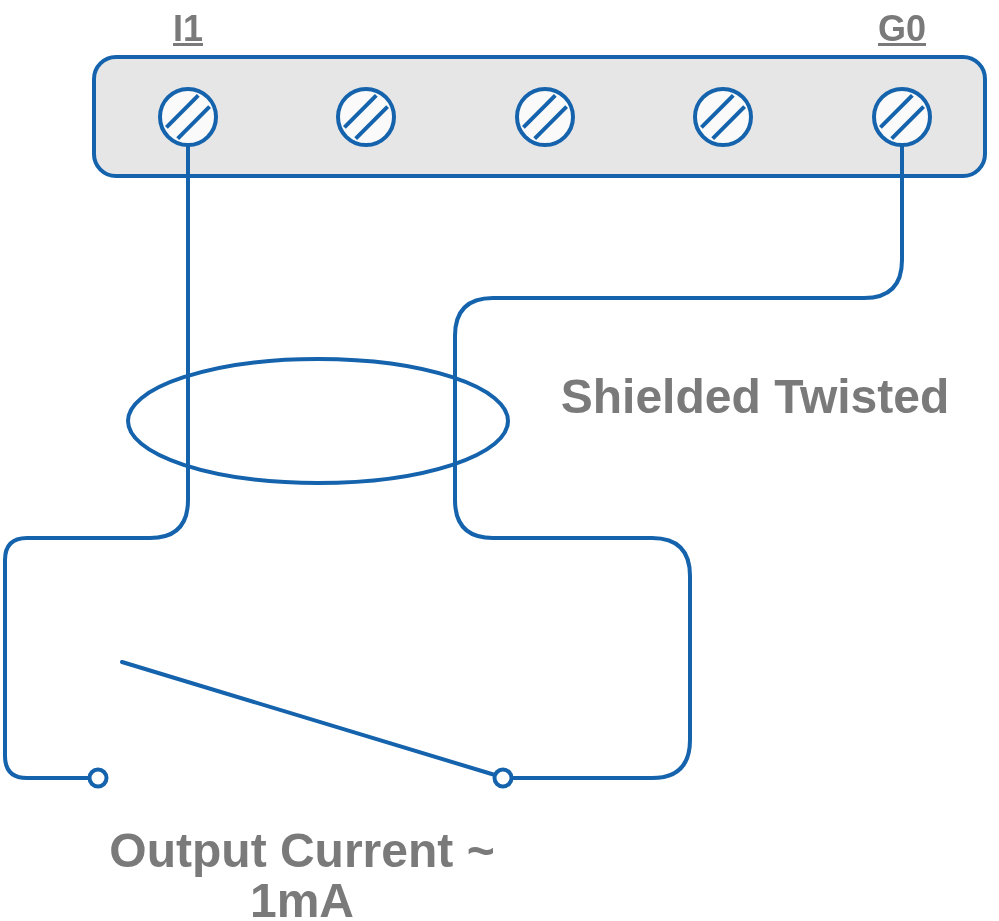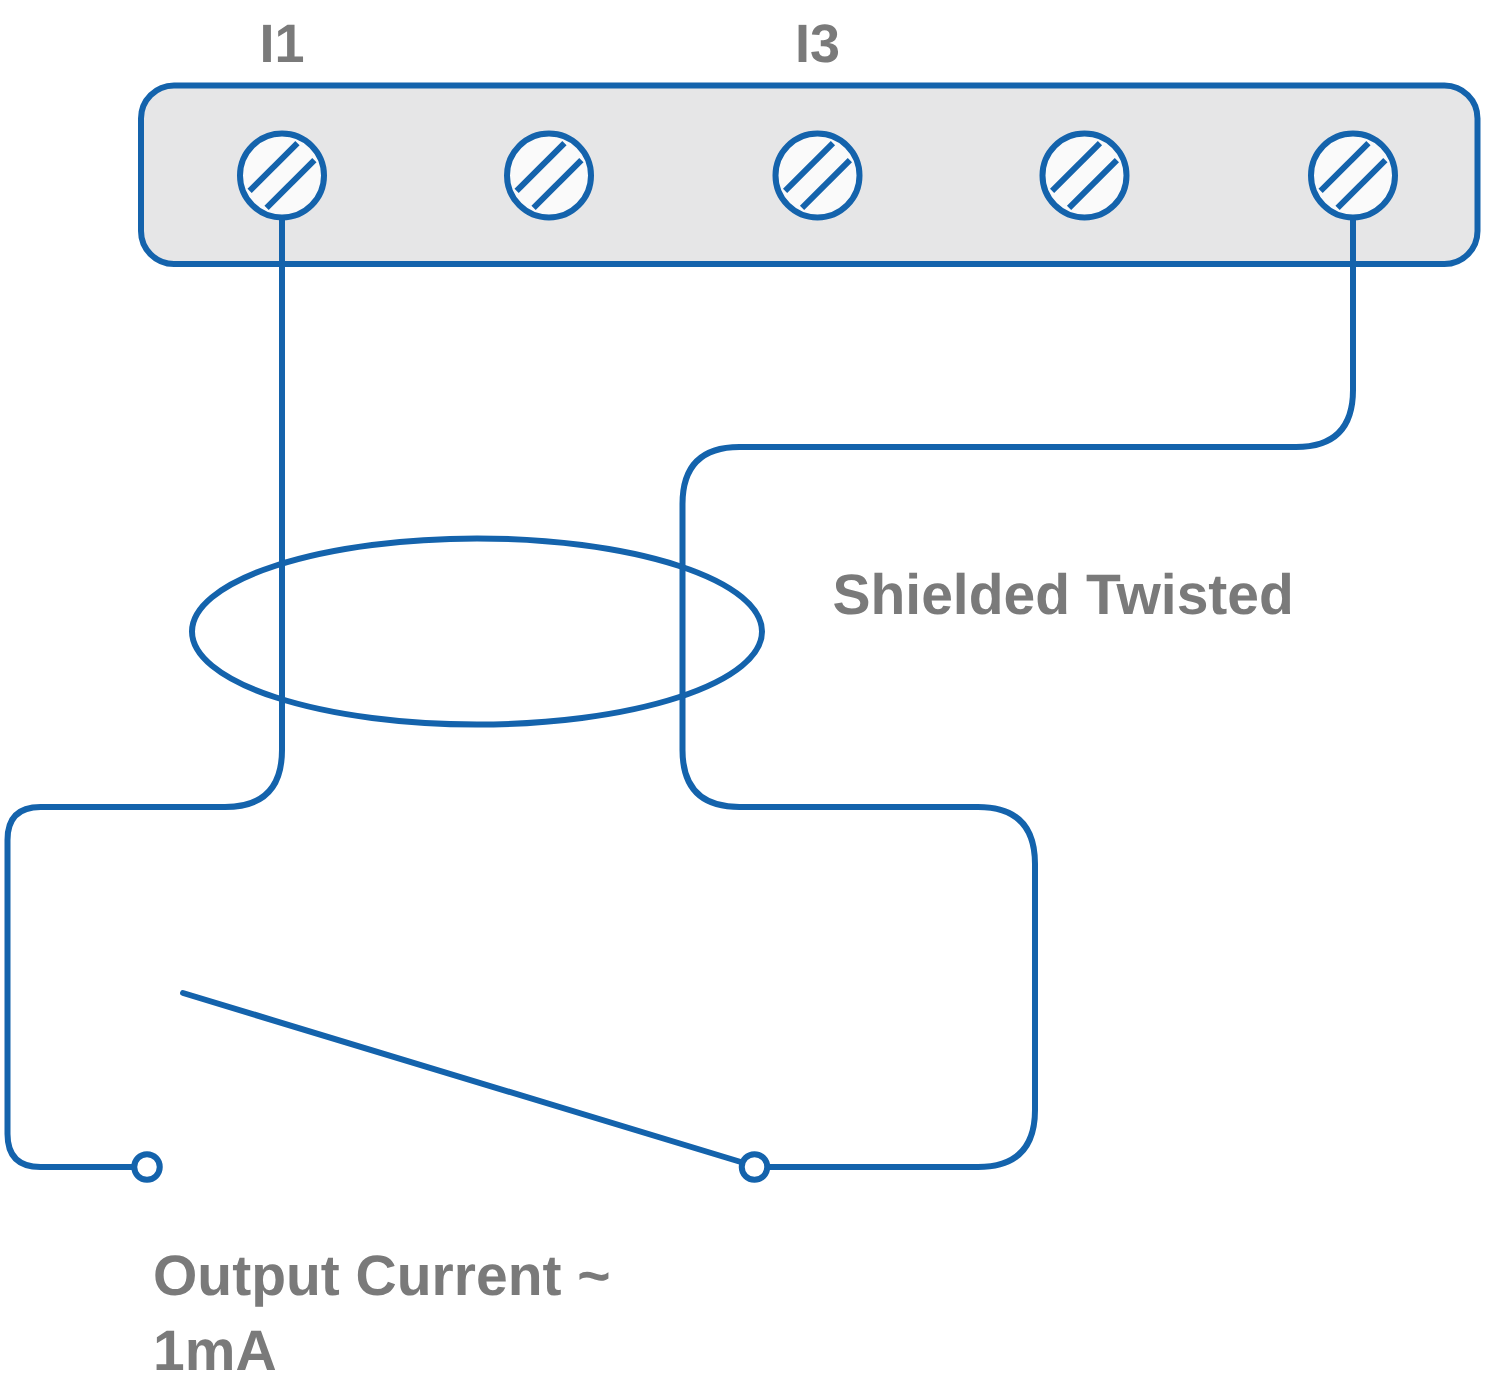--- a/index.html
+++ b/index.html
@@ -53,25 +53,27 @@
   }
   .term-label {
     position: absolute;
     top: 8px;
     width: 90px;
     text-align: center;
     font-size: 36px;
     font-weight: 700;
     color: #7a7a7a;
     line-height: 42px;
+    text-decoration: underline;
   }
   .caption {
     position: absolute;
     width: 400px;
-    font-size: 38px;
+    text-align: center;
+    font-size: 48px;
     font-weight: 700;
     color: #7a7a7a;
     line-height: 50px;
   }
   .caption div { white-space: nowrap; }
 </style>
 </head>
 <body>
 
 <div class="canvas">
@@ -112,21 +114,21 @@
       <line class="hatch" x1="-21.6" y1="10.3" x2="10.3" y2="-21.6"></line>
     </g>
 
     <line class="wire" x1="122" y1="662" x2="495" y2="775"></line>
 
     <circle class="contact" cx="98" cy="778" r="8.5"></circle>
     <circle class="contact" cx="503" cy="778" r="8.5"></circle>
   </svg>
 
   <div class="term-label" style="left:143px">I1</div>
-  <div class="term-label" style="left:500px">I3</div>
+  <div class="term-label" style="left:857px">G0</div>
 
   <div class="caption" style="left:555px; top:372px">
     <div>Shielded Twisted</div>
   </div>
 
   <div class="caption" style="left:102px; top:826px">
     <div>Output Current ~</div>
     <div>1mA</div>
   </div>
 

